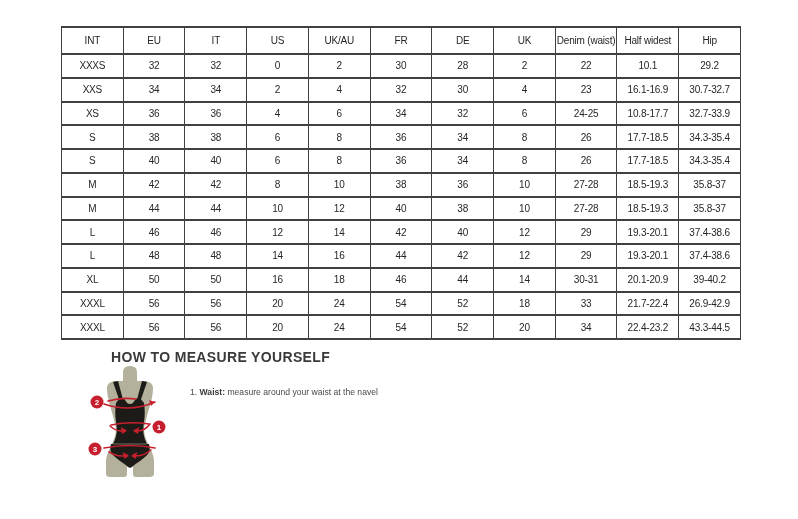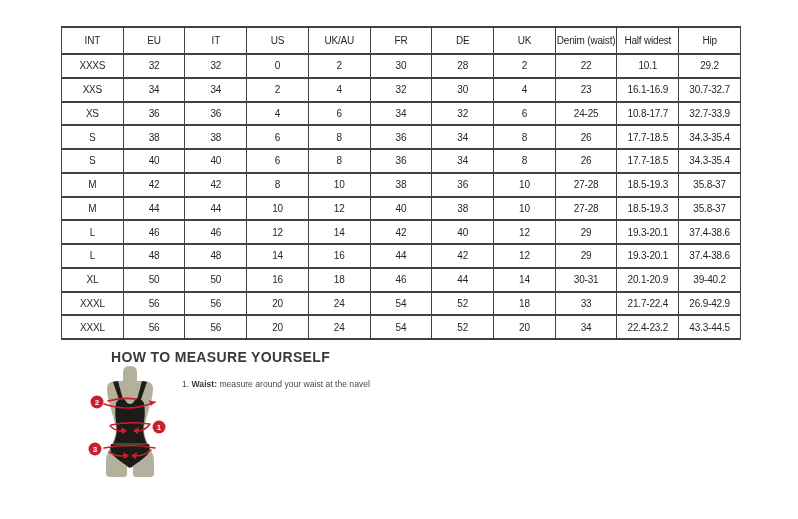--- a/index.html
+++ b/index.html
@@ -12,21 +12,21 @@
   .size-table th,.size-table td{
     border:1px solid #414141;border-top-width:2px;border-bottom-width:2px;
     font-size:10px;font-weight:normal;text-align:center;vertical-align:middle;
     padding:0;letter-spacing:-0.2px;color:#262626;white-space:nowrap;overflow:hidden;}
   .size-table thead tr{height:27px;}
 
   
   .htm-title{position:absolute;left:63px;top:349px;font-size:14px;font-weight:bold;
     letter-spacing:0.35px;color:#3a3a3a;margin-left:48px;}
   .figure-wrap{position:absolute;left:78px;top:364px;width:105px;height:118px;}
-  .steps{position:absolute;left:174px;top:368px;margin:8px;padding:0;list-style:none;}
+  .steps{position:absolute;left:174px;top:368px;margin:16px;padding:0;list-style:none;}
   .steps li{font-size:8.6px;line-height:16px;color:#4a4a4a;white-space:nowrap;}
   .steps .lbl{font-weight:bold;color:#3a3a3a;}
 </style>
 </head>
 <body>
 
 <div class="page">
 
   <table class="size-table">
     <thead>

